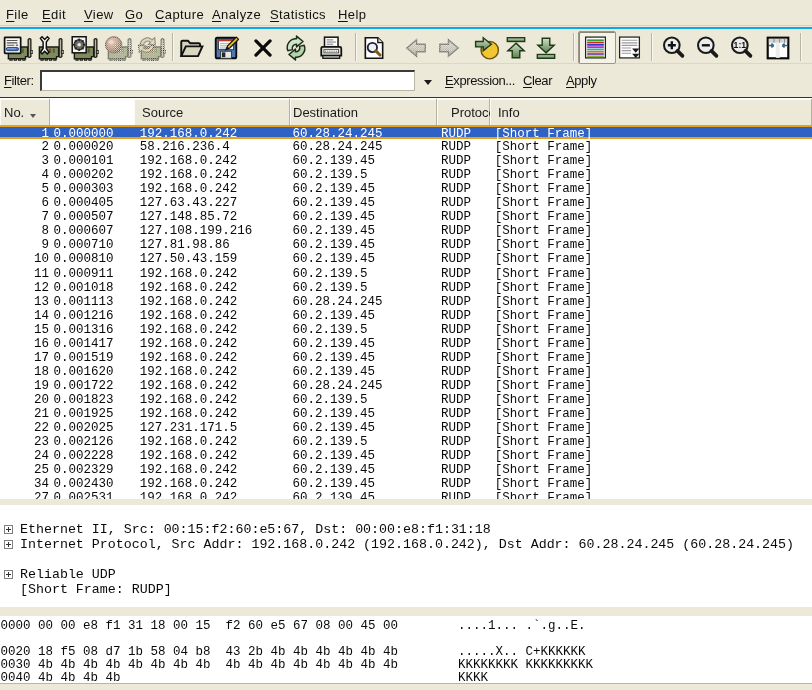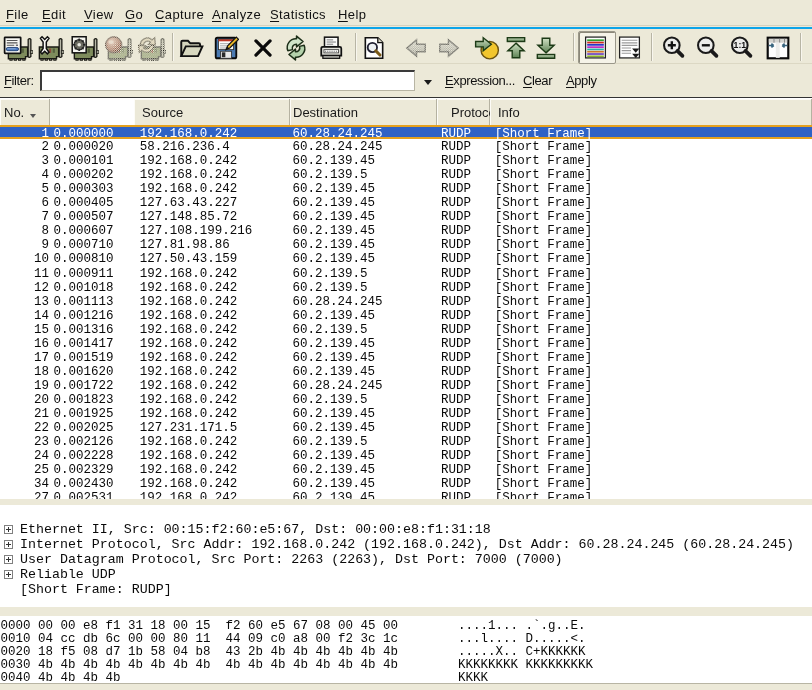--- a/index.html
+++ b/index.html
@@ -499,24 +499,22 @@
       <span class="c" style="left:139.7px">192.168.0.242</span>
       <span class="c" style="left:292.4px">60.2.139.45</span>
       <span class="c" style="left:441px">RUDP</span>
       <span class="c" style="left:494.7px">[Short Frame]</span>
     </div>
 </div>
 <div id="treepane"></div>
 <div id="treelayer">
 <div class="tl" style="top:522px"><span class="exp"></span><span class="tt">Ethernet II, Src: 00:15:f2:60:e5:67, Dst: 00:00:e8:f1:31:18</span></div>
 <div class="tl" style="top:537px"><span class="exp"></span><span class="tt">Internet Protocol, Src Addr: 192.168.0.242 (192.168.0.242), Dst Addr: 60.28.24.245 (60.28.24.245)</span></div>
-<div class="tl" style="top:552px"><span class="exp"></span><span class="tt">User Datagram Protocol, Src Port: 2263 (2263), Dst Port: 7000 (7000)</span></div>
 <div class="tl" style="top:582px"><span class="tt">[Short Frame: RUDP]</span></div>
 <div class="tl" style="top:567px"><span class="exp"></span><span class="tt">Reliable UDP</span></div>
 </div>
 <div id="hexpane"></div>
 <div id="hexlayer">
 <div class="hl" style="top:619px">0000 00 00 e8 f1 31 18 00 15  f2 60 e5 67 08 00 45 00        ....1... .`.g..E.</div>
-<div class="hl" style="top:632px">0010 04 cc db 6c 00 00 80 11  44 09 c0 a8 00 f2 3c 1c        ...l.... D.....&lt;.</div>
 <div class="hl" style="top:645px">0020 18 f5 08 d7 1b 58 04 b8  43 2b 4b 4b 4b 4b 4b 4b        .....X.. C+KKKKKK</div>
 <div class="hl" style="top:658px">0030 4b 4b 4b 4b 4b 4b 4b 4b  4b 4b 4b 4b 4b 4b 4b 4b        KKKKKKKK KKKKKKKKK</div>
 <div class="hl" style="top:671px">0040 4b 4b 4b 4b                                             KKKK</div>
 </div>
 <div id="bottomstrip"></div>
 </body></html>

